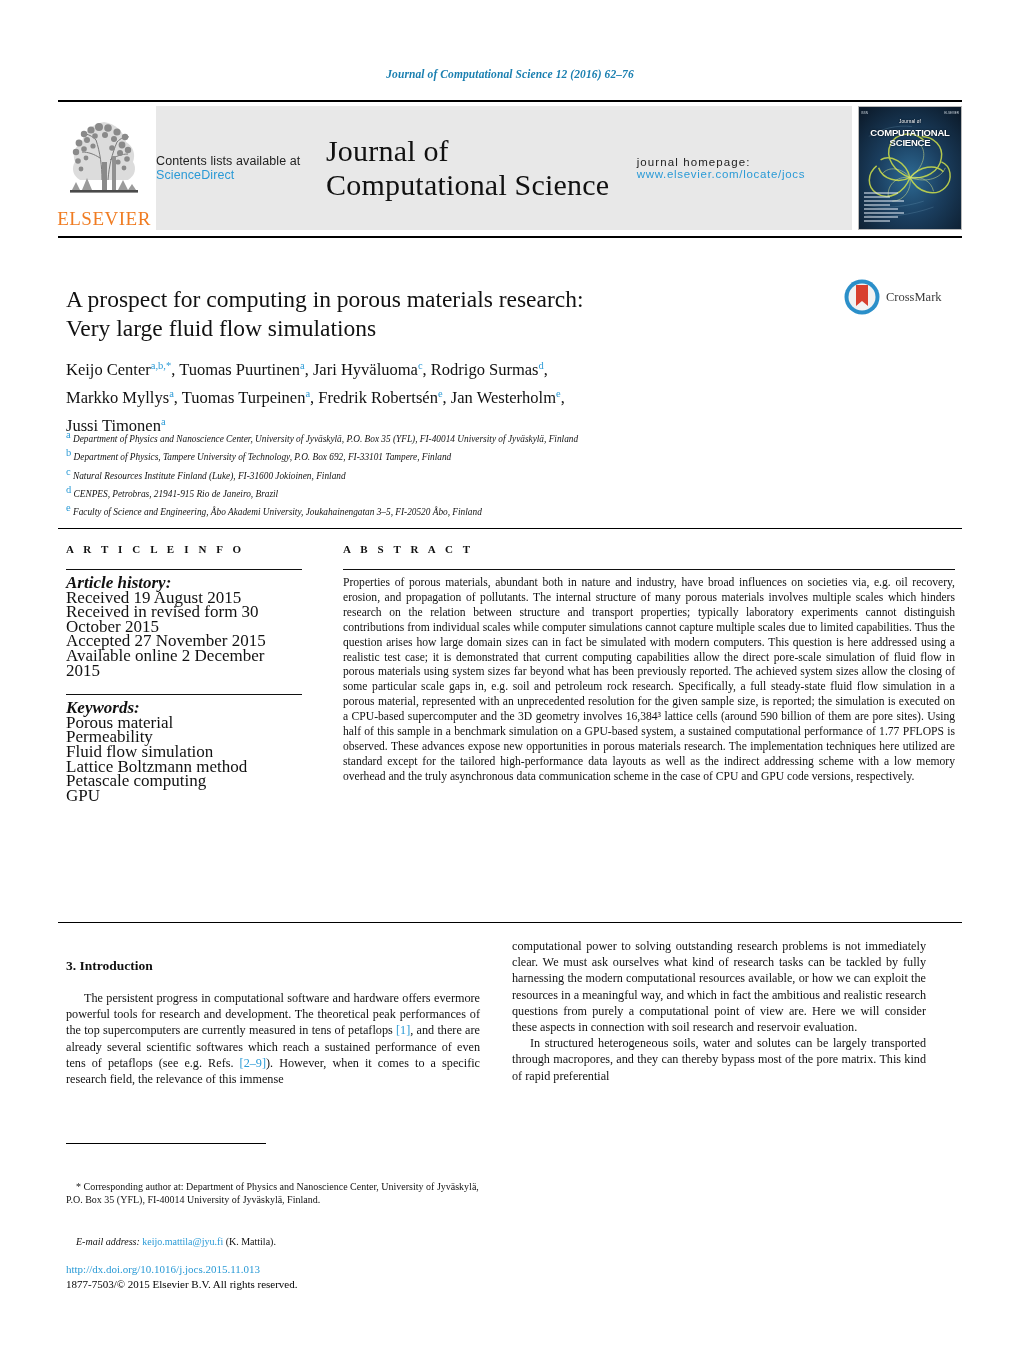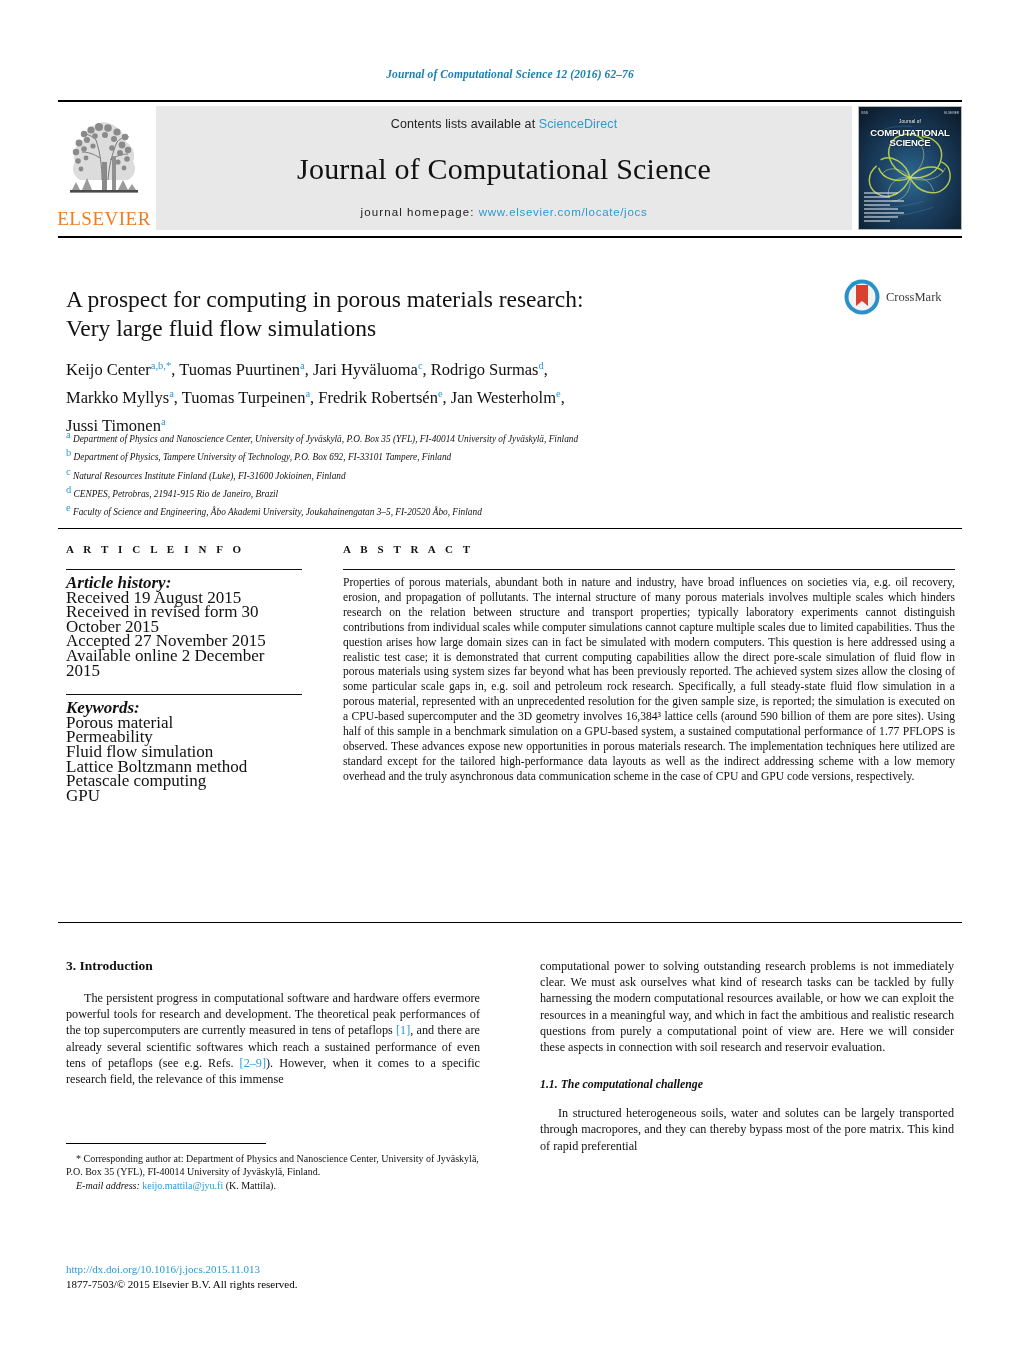--- a/index.html
+++ b/index.html
@@ -57,21 +57,21 @@
     line-height: 1;
     margin-top: 1px;
   }
 
   .banner {
     flex: 1;
     background: #e8e8e8;
     margin-left: 6px;
     margin-right: 6px;
     display: flex;
-    flex-direction: column;
+    flex-direction: row;
     align-items: center;
     justify-content: space-between;
     padding: 11px 0 12px 0;
     height: 124px;
   }
   .contents-line {
     font-family: "Liberation Sans", sans-serif;
     font-size: 12.5px;
     color: #222;
     letter-spacing: .1px;
@@ -241,21 +241,21 @@
     border-top: 1px solid #000;
   }
 
   
   .col-left {
     position: absolute;
     top: 958px; left: 66px; width: 414px;
   }
   .col-right {
     position: absolute;
-    top: 958px; left: 512px; width: 414px; margin-left: 28px;
+    top: 938px; left: 512px; width: 414px;
   }
   h2.sec {
     font-size: 13.5px;
     font-weight: bold;
     margin: 0 0 16px 0;
     color: #111;
   }
   h3.subsec {
     font-size: 11.8px;
     font-weight: bold;
@@ -280,21 +280,21 @@
     top: 1143px; left: 66px; width: 200px;
     border-top: 1px solid #000;
   }
   .footnote {
     position: absolute;
     top: 1152px; left: 66px; width: 414px;
     font-size: 10px;
     line-height: 13.4px;
     color: #111;
   }
-  .footnote .ind { text-indent: 10px; }
+  .footnote .ind { text-indent: 10px; margin-top: 28px; }
   .footnote .email-lab { font-style: italic; }
   .link-blue { color: #2a9ad6; }
 
   .doi-block {
     position: absolute;
     top: 1222px; left: 66px; width: 500px;
     font-size: 11px;
     line-height: 14.5px;
     margin-top: 40px;
   }
@@ -493,21 +493,20 @@
 
   <div class="abs-rule-bottom"></div>
 
   <div class="col-left">
     <h2 class="sec">3.  Introduction</h2>
     <p class="body"><span>The persistent progress in computational software and hardware offers evermore powerful tools for research and development. The theoretical peak performances of the top supercomputers are currently measured in tens of petaflops </span><span class="cite">[1]</span><span>, and there are already several scientific softwares which reach a sustained performance of even tens of petaflops (see e.g. Refs. </span><span class="cite">[2–9]</span><span>). However, when it comes to a specific research field, the relevance of this immense</span></p>
   </div>
 
   <div class="col-right">
     <p class="body cont">computational power to solving outstanding research problems is not immediately clear. We must ask ourselves what kind of research tasks can be tackled by fully harnessing the modern computational resources available, or how we can exploit the resources in a meaningful way, and which in fact the ambitious and realistic research questions from purely a computational point of view are. Here we will consider these aspects in connection with soil research and reservoir evaluation.</p>
-    <h3 class="subsec">1.1.  The computational challenge</h3>
     <p class="body">In structured heterogeneous soils, water and solutes can be largely transported through macropores, and they can thereby bypass most of the pore matrix. This kind of rapid preferential</p>
   </div>
 
   <div class="footnote-rule"></div>
   <div class="footnote">
     <div class="ind">* Corresponding author at: Department of Physics and Nanoscience Center, University of Jyväskylä, P.O. Box 35 (YFL), FI-40014 University of Jyväskylä, Finland.</div>
     <div class="ind"><span class="email-lab">E-mail address:</span> <span class="link-blue">keijo.mattila@jyu.fi</span><span> (K. Mattila).</span></div>
   </div>
 
   <div class="doi-block">

